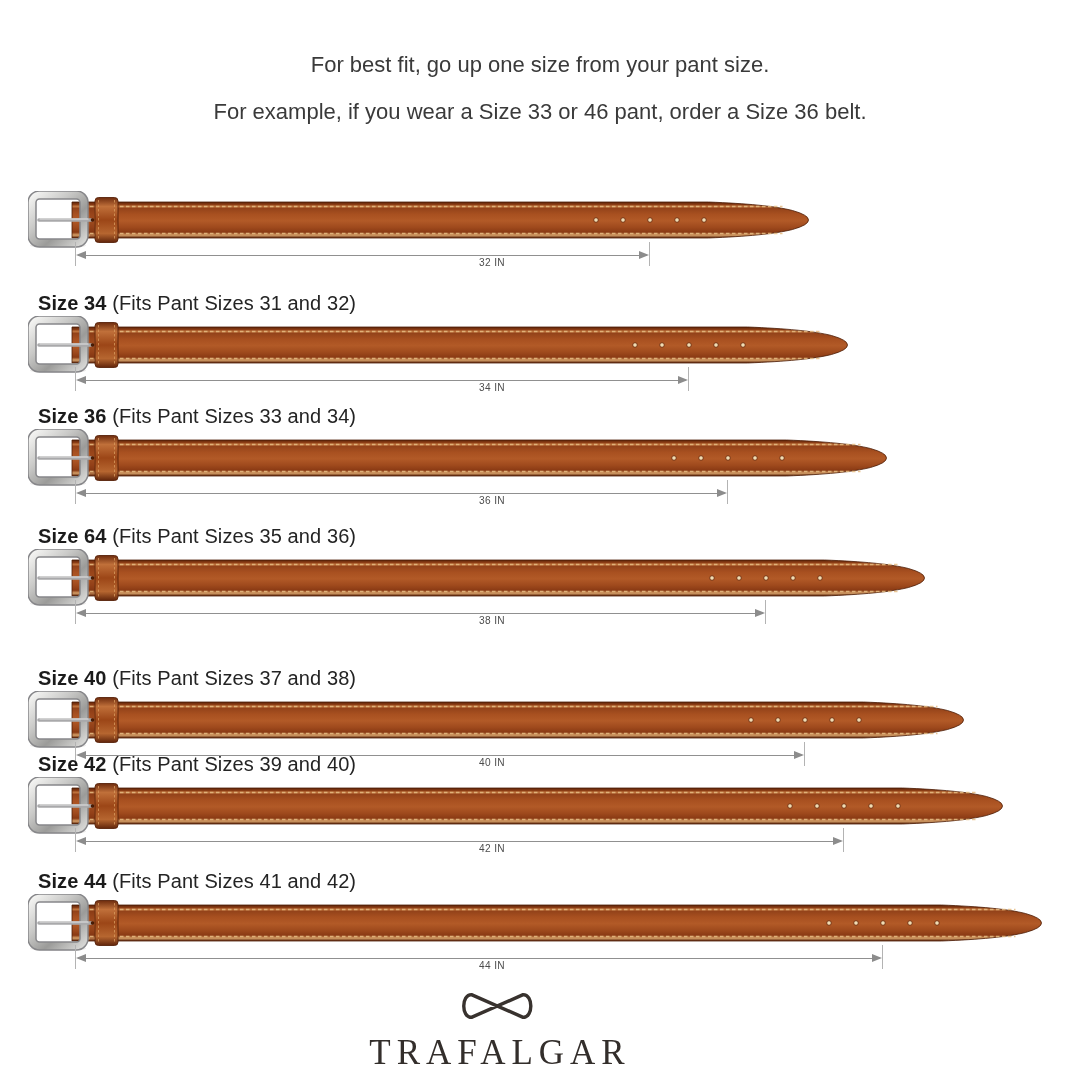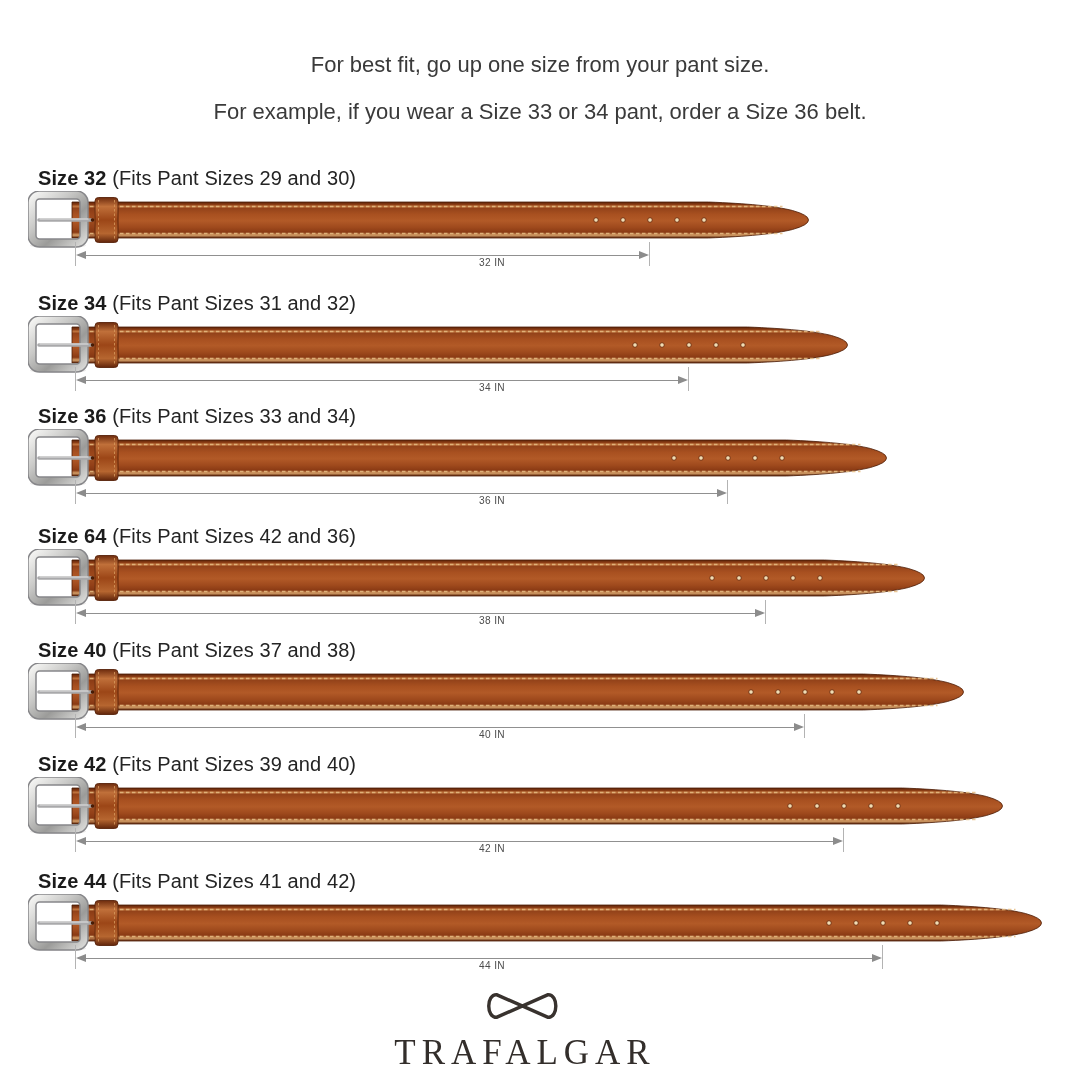--- a/index.html
+++ b/index.html
@@ -19,36 +19,35 @@
   .m-arrow{position:absolute;top:-4px;width:0;height:0;
         border-top:4px solid transparent;border-bottom:4px solid transparent;}
   .m-arrow.left{left:1px;border-right:10px solid #8c8c8c;}
   .m-arrow.right{right:1px;border-left:10px solid #8c8c8c;}
   .m-tick{position:absolute;top:-13px;width:1px;height:24px;background:#b3b3b3;}
   .m-tick.left{left:0;}
   .m-tick.right{right:0;}
   .in-label{position:absolute;top:89px;left:492px;transform:translateX(-50%) scaleX(0.88);
         transform-origin:center top;font-size:11.5px;color:#4c4c4c;letter-spacing:0.4px;
         white-space:nowrap;}
-  .footer{position:absolute;left:522px;top:971px;transform:translateX(-50%);text-align:center;}
+  .footer{position:absolute;left:497px;top:971px;transform:translateX(-50%);text-align:center;}
   .bow{display:block;margin:0 auto;}
   .brand{margin-top:7px;font-family:"Liberation Serif",serif;font-size:35px;
         letter-spacing:6px;padding-left:6px;color:#332e2b;white-space:nowrap;}
 </style>
 </head>
 <body>
 
 <div class="page">
 
   <p class="header-line" id="hl1">For best fit, go up one size from your pant size.</p>
-  <p class="header-line" id="hl2">For example, if you wear a Size 33 or 34 pant, order a Size 36 belt.</p>
+  <p class="header-line" id="hl2">For example, if you wear a Size 33 or 46 pant, order a Size 36 belt.</p>
 
   <div id="rows">
   <section class="row" style="top: 152px;">
-    <h3 class="row-label"><span class="size-bold">Size 32</span><span class="size-fits"> (Fits Pant Sizes 29 and 30)</span></h3>
     <div class="belt-wrap">
 <svg width="782" height="58" viewBox="0 0 782 58">
   <defs>
     <linearGradient id="leather0" x1="0" y1="0" x2="0" y2="1">
       <stop offset="0" stop-color="#5d2409"></stop>
                 <stop offset="0.07" stop-color="#8a3c14"></stop>
       <stop offset="0.12" stop-color="#c1763f"></stop>
                 <stop offset="0.18" stop-color="#94431a"></stop>
       <stop offset="0.34" stop-color="#a85020"></stop>
                 <stop offset="0.52" stop-color="#b25a27"></stop>
@@ -214,21 +213,21 @@
       <span class="m-tick left"></span>
       <span class="m-line"></span>
       <span class="m-arrow left"></span>
       <span class="m-arrow right"></span>
       <span class="m-tick right"></span>
     </div>
     <div class="in-label">36 IN</div>
   </section>
 
   <section class="row" style="top: 510px;">
-    <h3 class="row-label"><span class="size-bold">Size 64</span><span class="size-fits"> (Fits Pant Sizes 42 and 36)</span></h3>
+    <h3 class="row-label"><span class="size-bold">Size 64</span><span class="size-fits"> (Fits Pant Sizes 35 and 36)</span></h3>
     <div class="belt-wrap">
 <svg width="898" height="58" viewBox="0 0 898 58">
   <defs>
     <linearGradient id="leather3" x1="0" y1="0" x2="0" y2="1">
       <stop offset="0" stop-color="#5d2409"></stop>
                 <stop offset="0.07" stop-color="#8a3c14"></stop>
       <stop offset="0.12" stop-color="#c1763f"></stop>
                 <stop offset="0.18" stop-color="#94431a"></stop>
       <stop offset="0.34" stop-color="#a85020"></stop>
                 <stop offset="0.52" stop-color="#b25a27"></stop>
@@ -273,21 +272,21 @@
     <div class="measure" style="left: 75px; width: 691px;">
       <span class="m-tick left"></span>
       <span class="m-line"></span>
       <span class="m-arrow left"></span>
       <span class="m-arrow right"></span>
       <span class="m-tick right"></span>
     </div>
     <div class="in-label">38 IN</div>
   </section>
 
-  <section class="row" style="top: 624px;">
+  <section class="row" style="top: 652px;">
     <h3 class="row-label"><span class="size-bold">Size 40</span><span class="size-fits"> (Fits Pant Sizes 37 and 38)</span></h3>
     <div class="belt-wrap">
 <svg width="937" height="58" viewBox="0 0 937 58">
   <defs>
     <linearGradient id="leather4" x1="0" y1="0" x2="0" y2="1">
       <stop offset="0" stop-color="#5d2409"></stop>
                 <stop offset="0.07" stop-color="#8a3c14"></stop>
       <stop offset="0.12" stop-color="#c1763f"></stop>
                 <stop offset="0.18" stop-color="#94431a"></stop>
       <stop offset="0.34" stop-color="#a85020"></stop>

